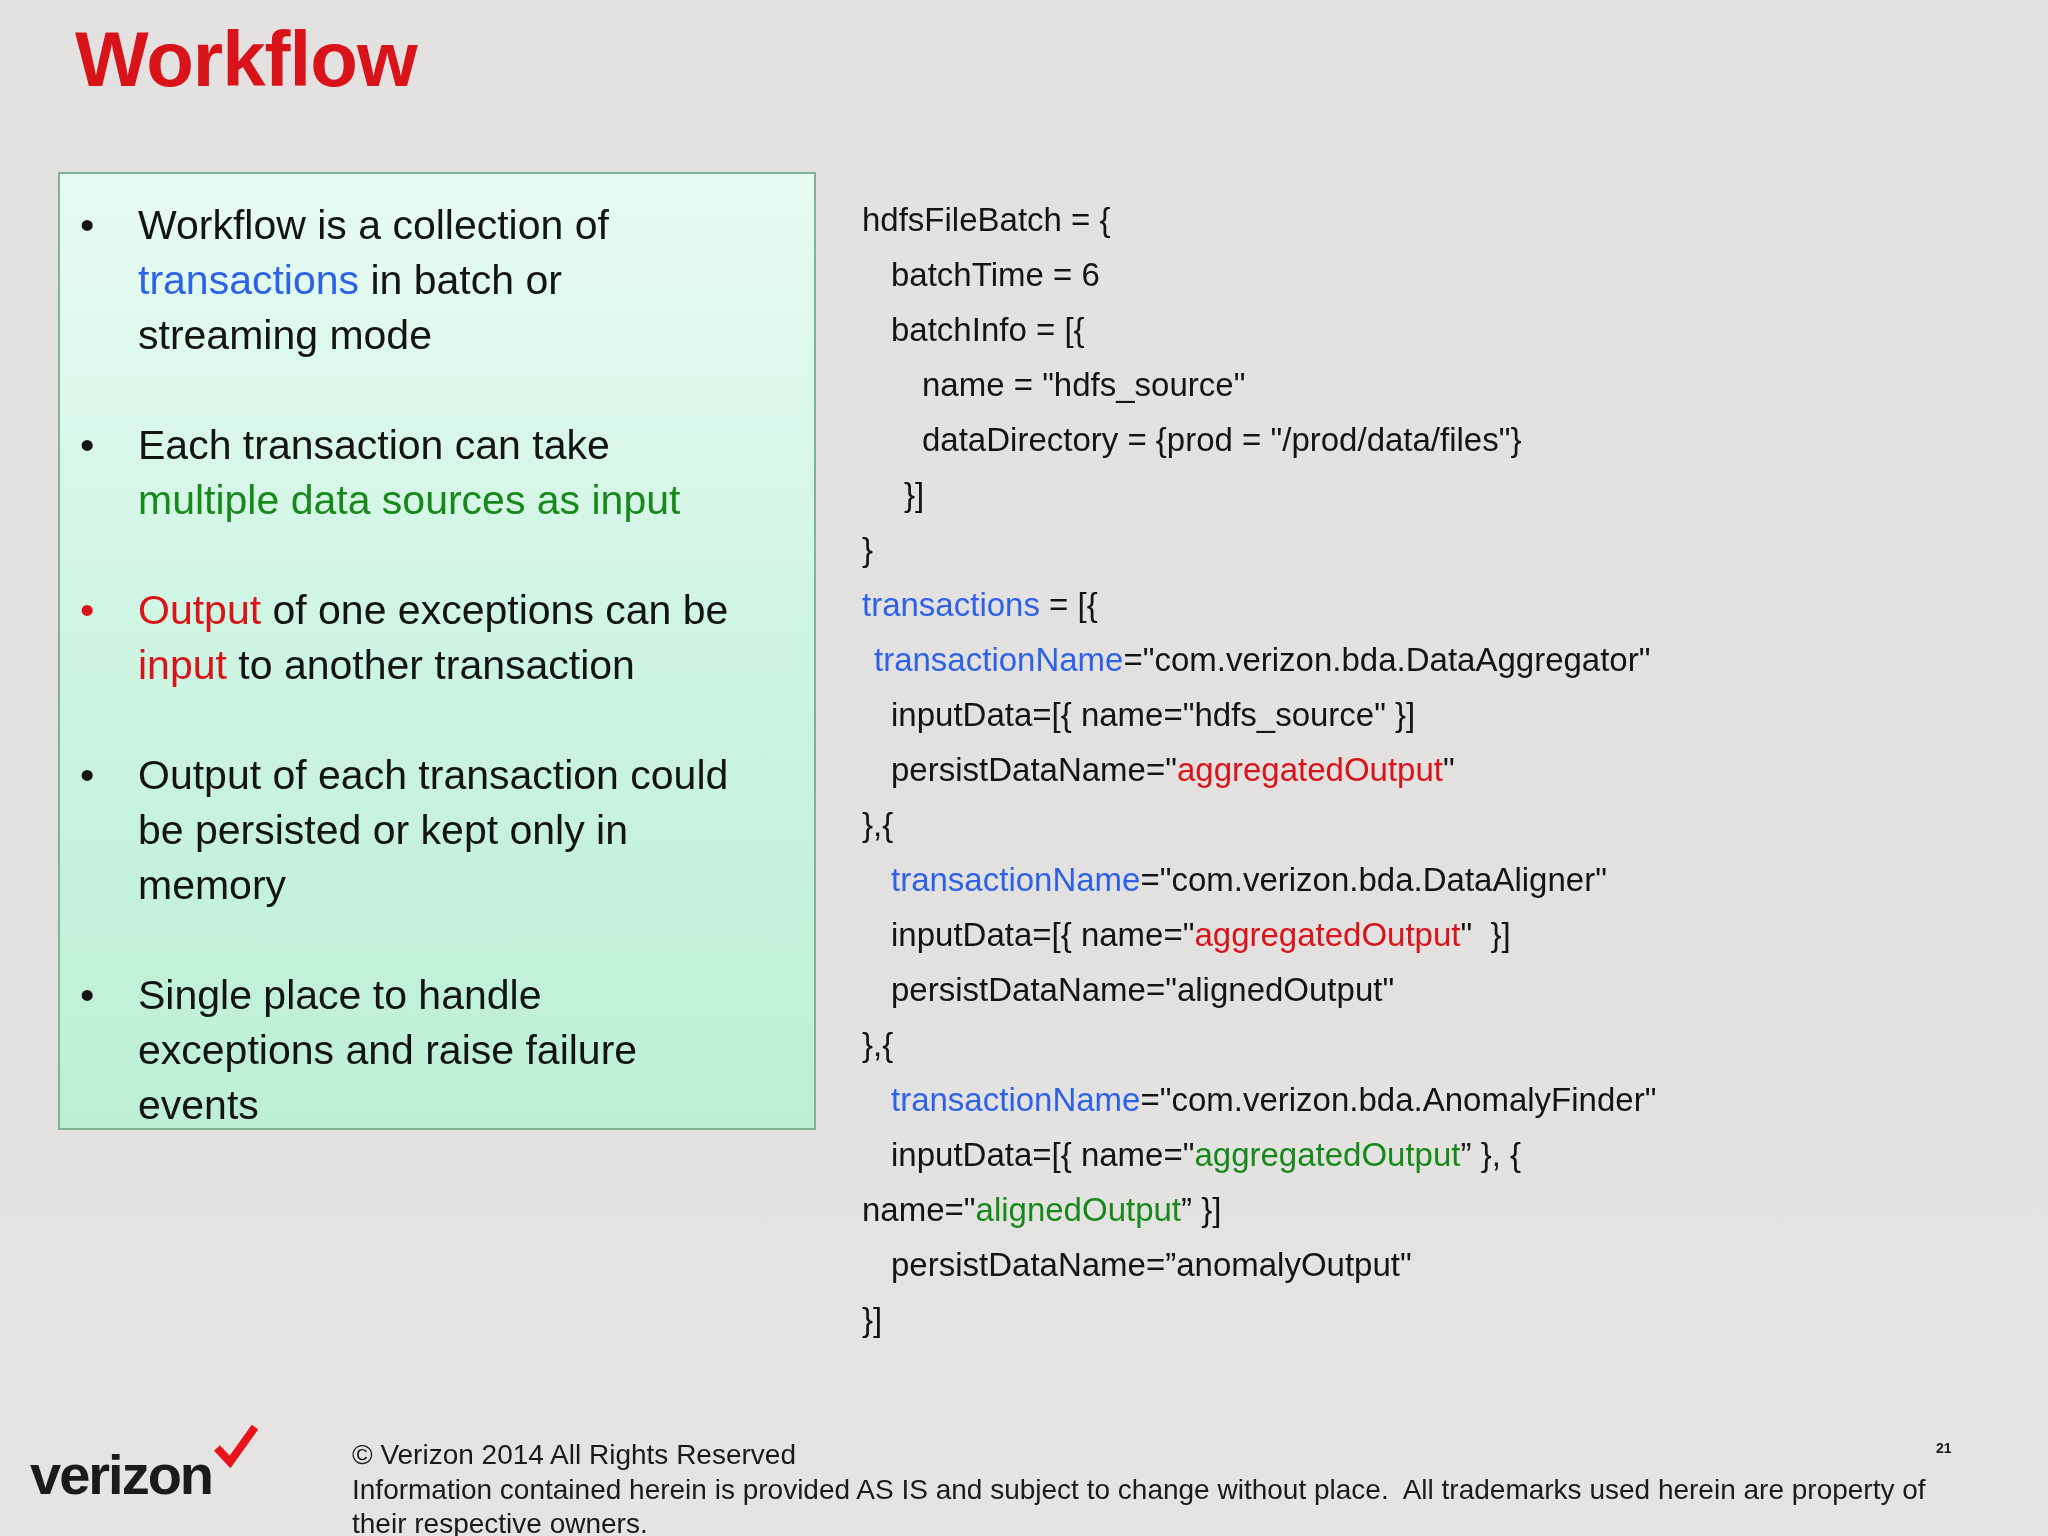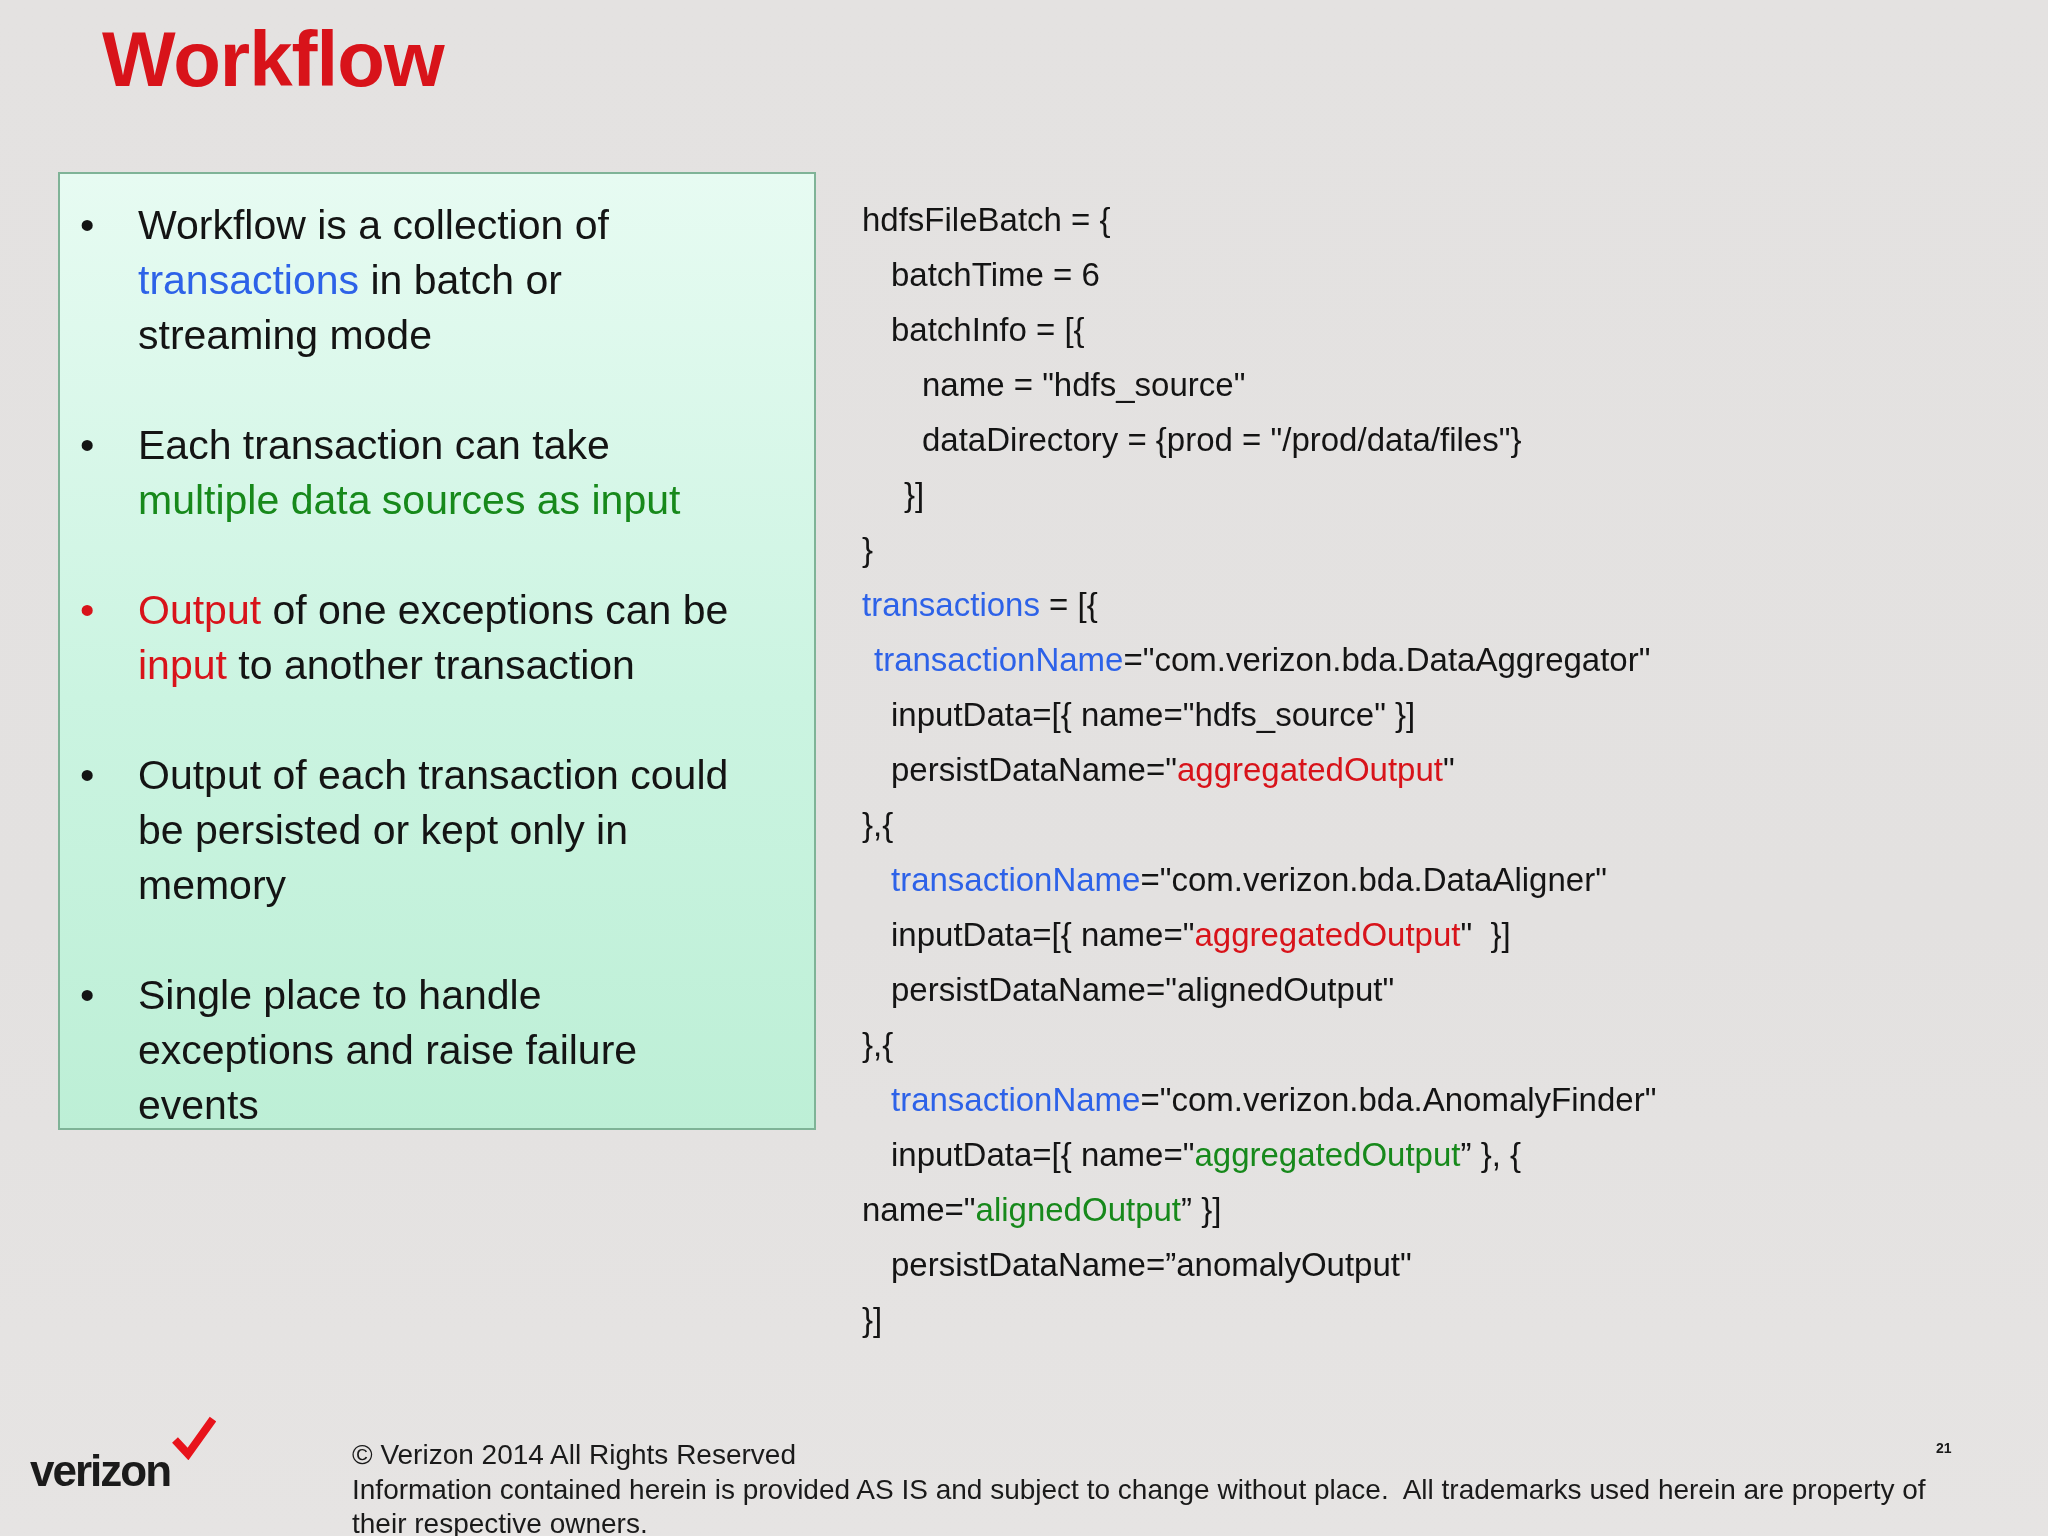--- a/index.html
+++ b/index.html
@@ -11,21 +11,21 @@
     font-family: "Liberation Sans", "DejaVu Sans", sans-serif;
   }
   .slide {
     position: relative;
     width: 2048px;
     height: 1536px;
     background: linear-gradient(180deg, #e4e2e1 0%, #e3e1e0 60%, #e6e4e3 100%);
   }
   .page-title {
     position: absolute;
-    left: 102px;
+    left: 75px;
     top: 14px;
     margin: 0;
     font-size: 78px;
     font-weight: bold;
     color: var(--c-red, #d8131a);
     letter-spacing: -1px;
   }
   .bullet-box {
     position: absolute;
     left: 58px;
@@ -64,21 +64,21 @@
   }
   .code-line { white-space: pre; }
   .c-black { color: var(--c-black, #141414); }
   .c-blue  { color: var(--c-blue,  #2d62e8); }
   .c-red   { color: var(--c-red,   #d8131a); }
   .c-green { color: var(--c-green, #17891b); }
   .footer-logo {
     position: absolute;
     left: 30px;
     top: 1442px;
-    font-size: 44px;
+    font-size: 56px;
     font-weight: bold;
     color: #1b1b1b;
     letter-spacing: -2px;
   }
   .footer-logo svg {
     position: relative;
     top: -26px;
     left: 2px;
   }
   .copyright {

